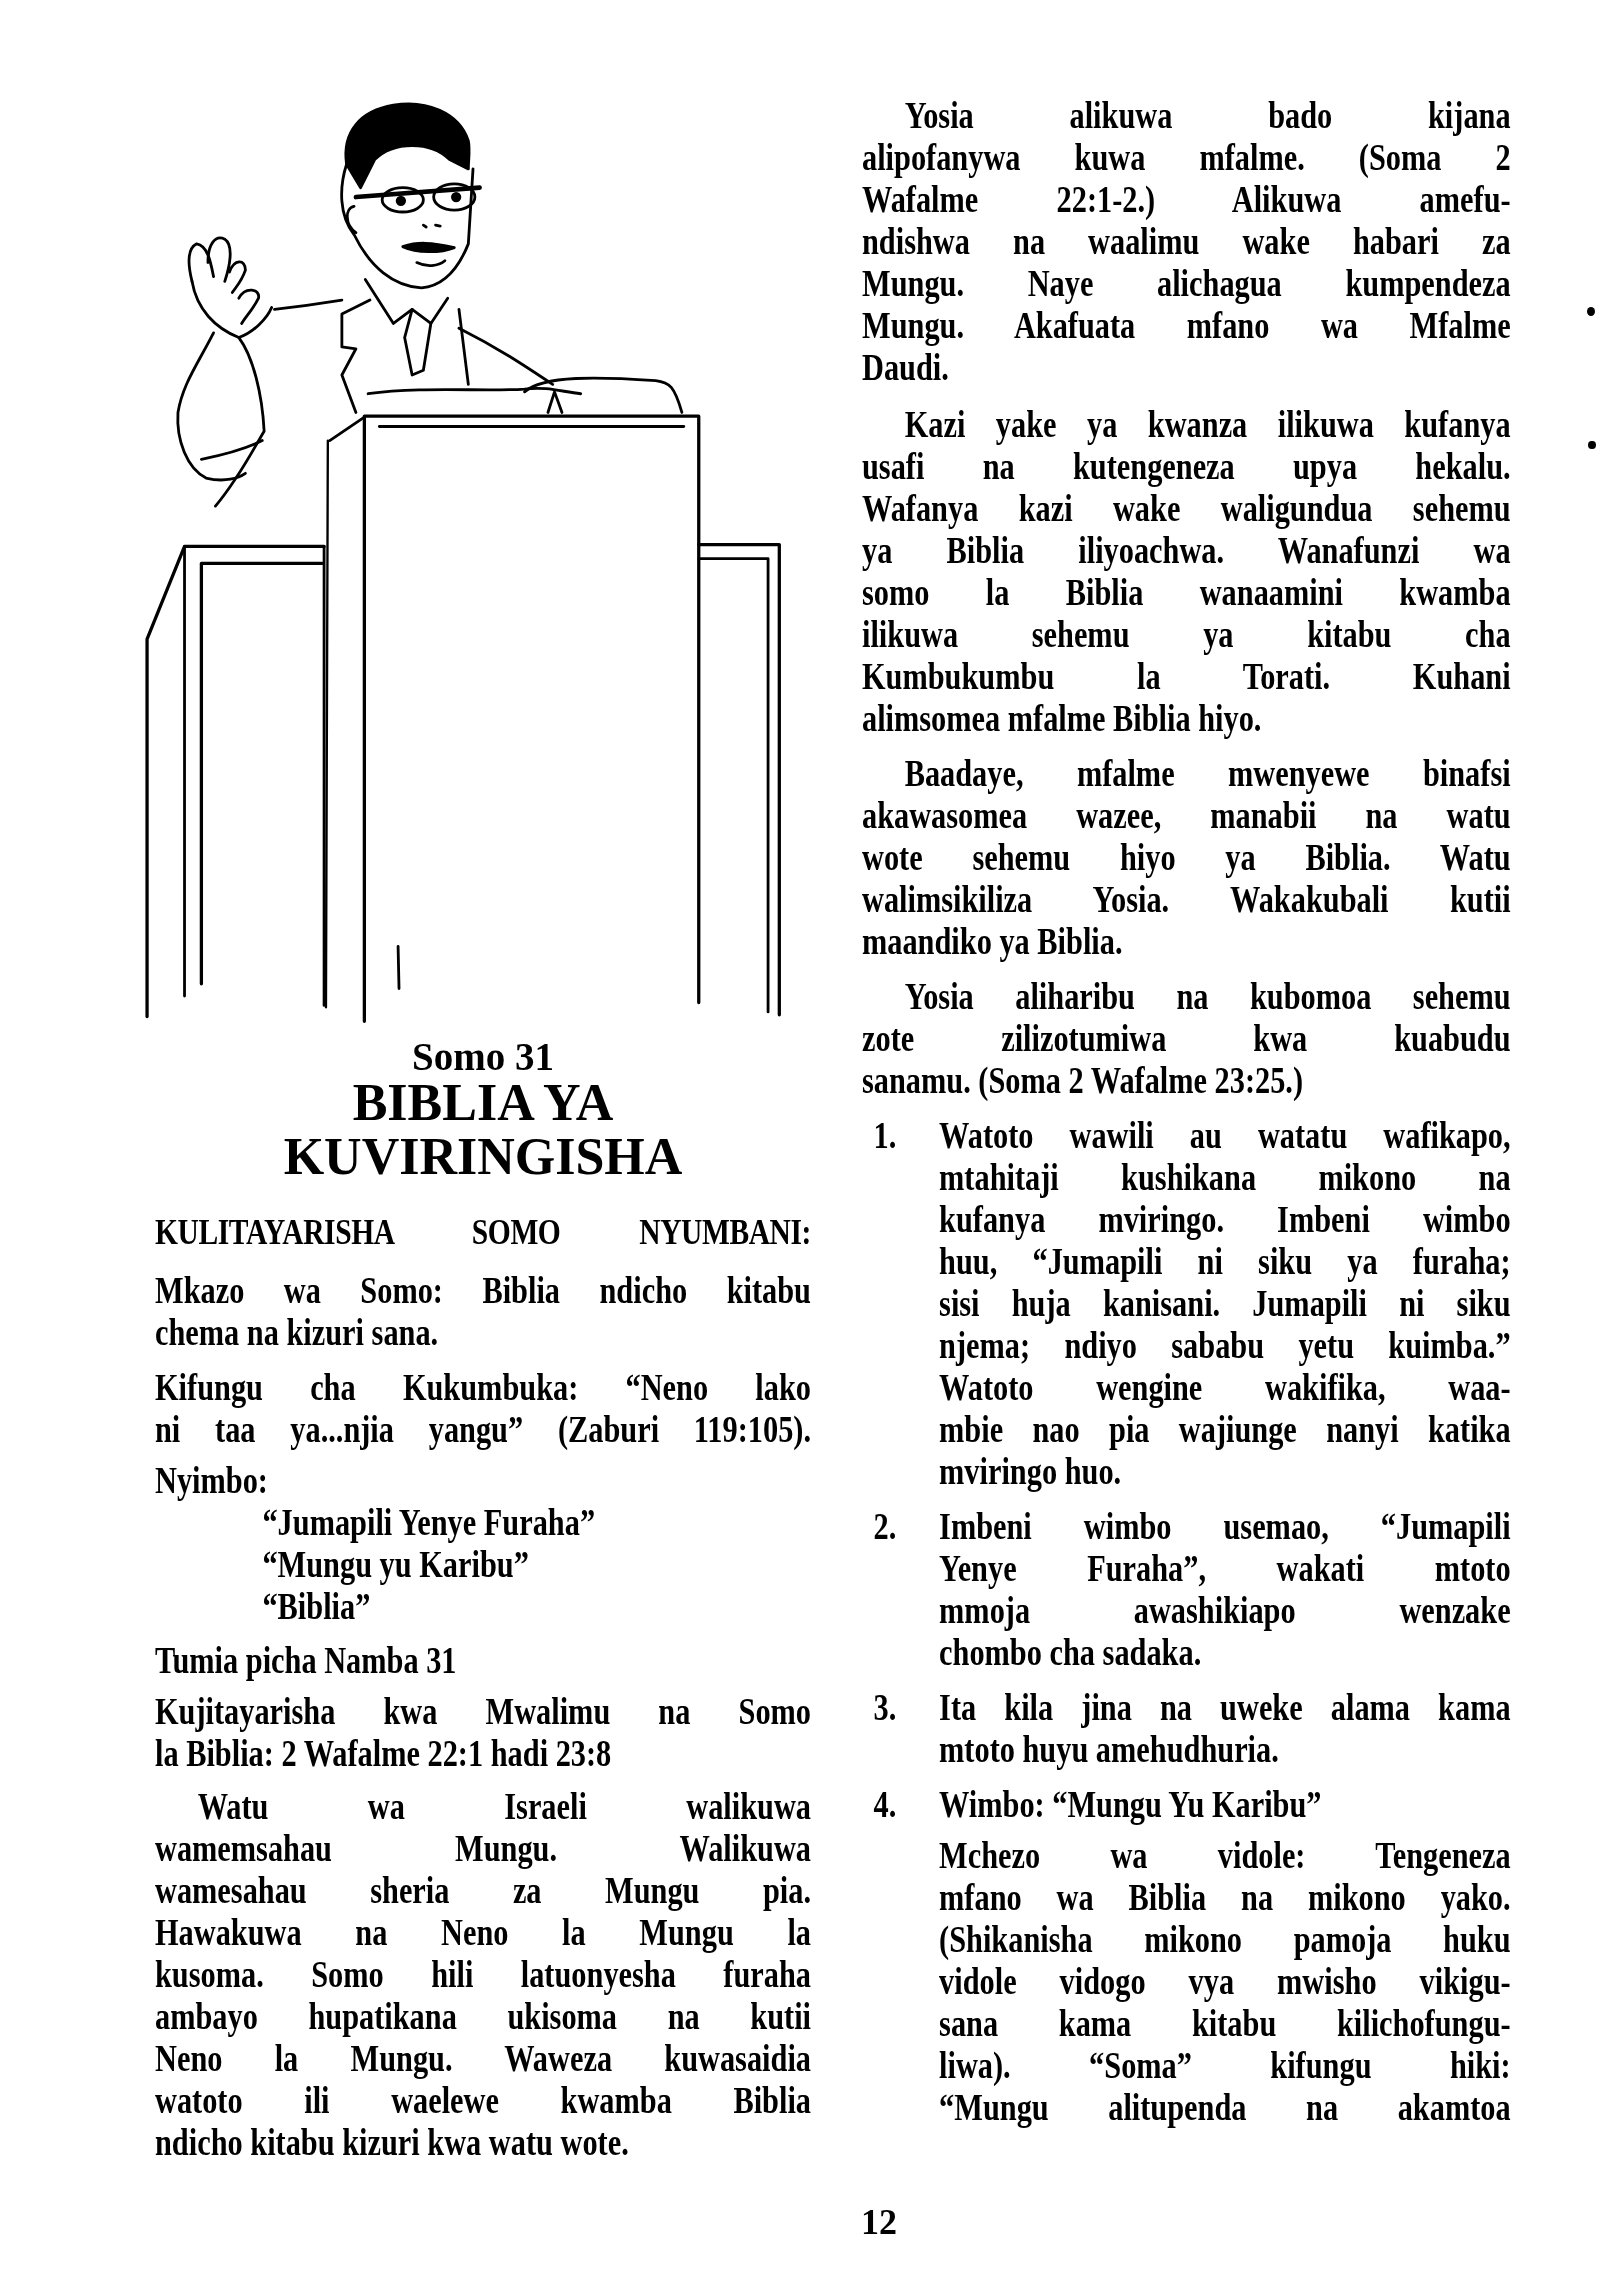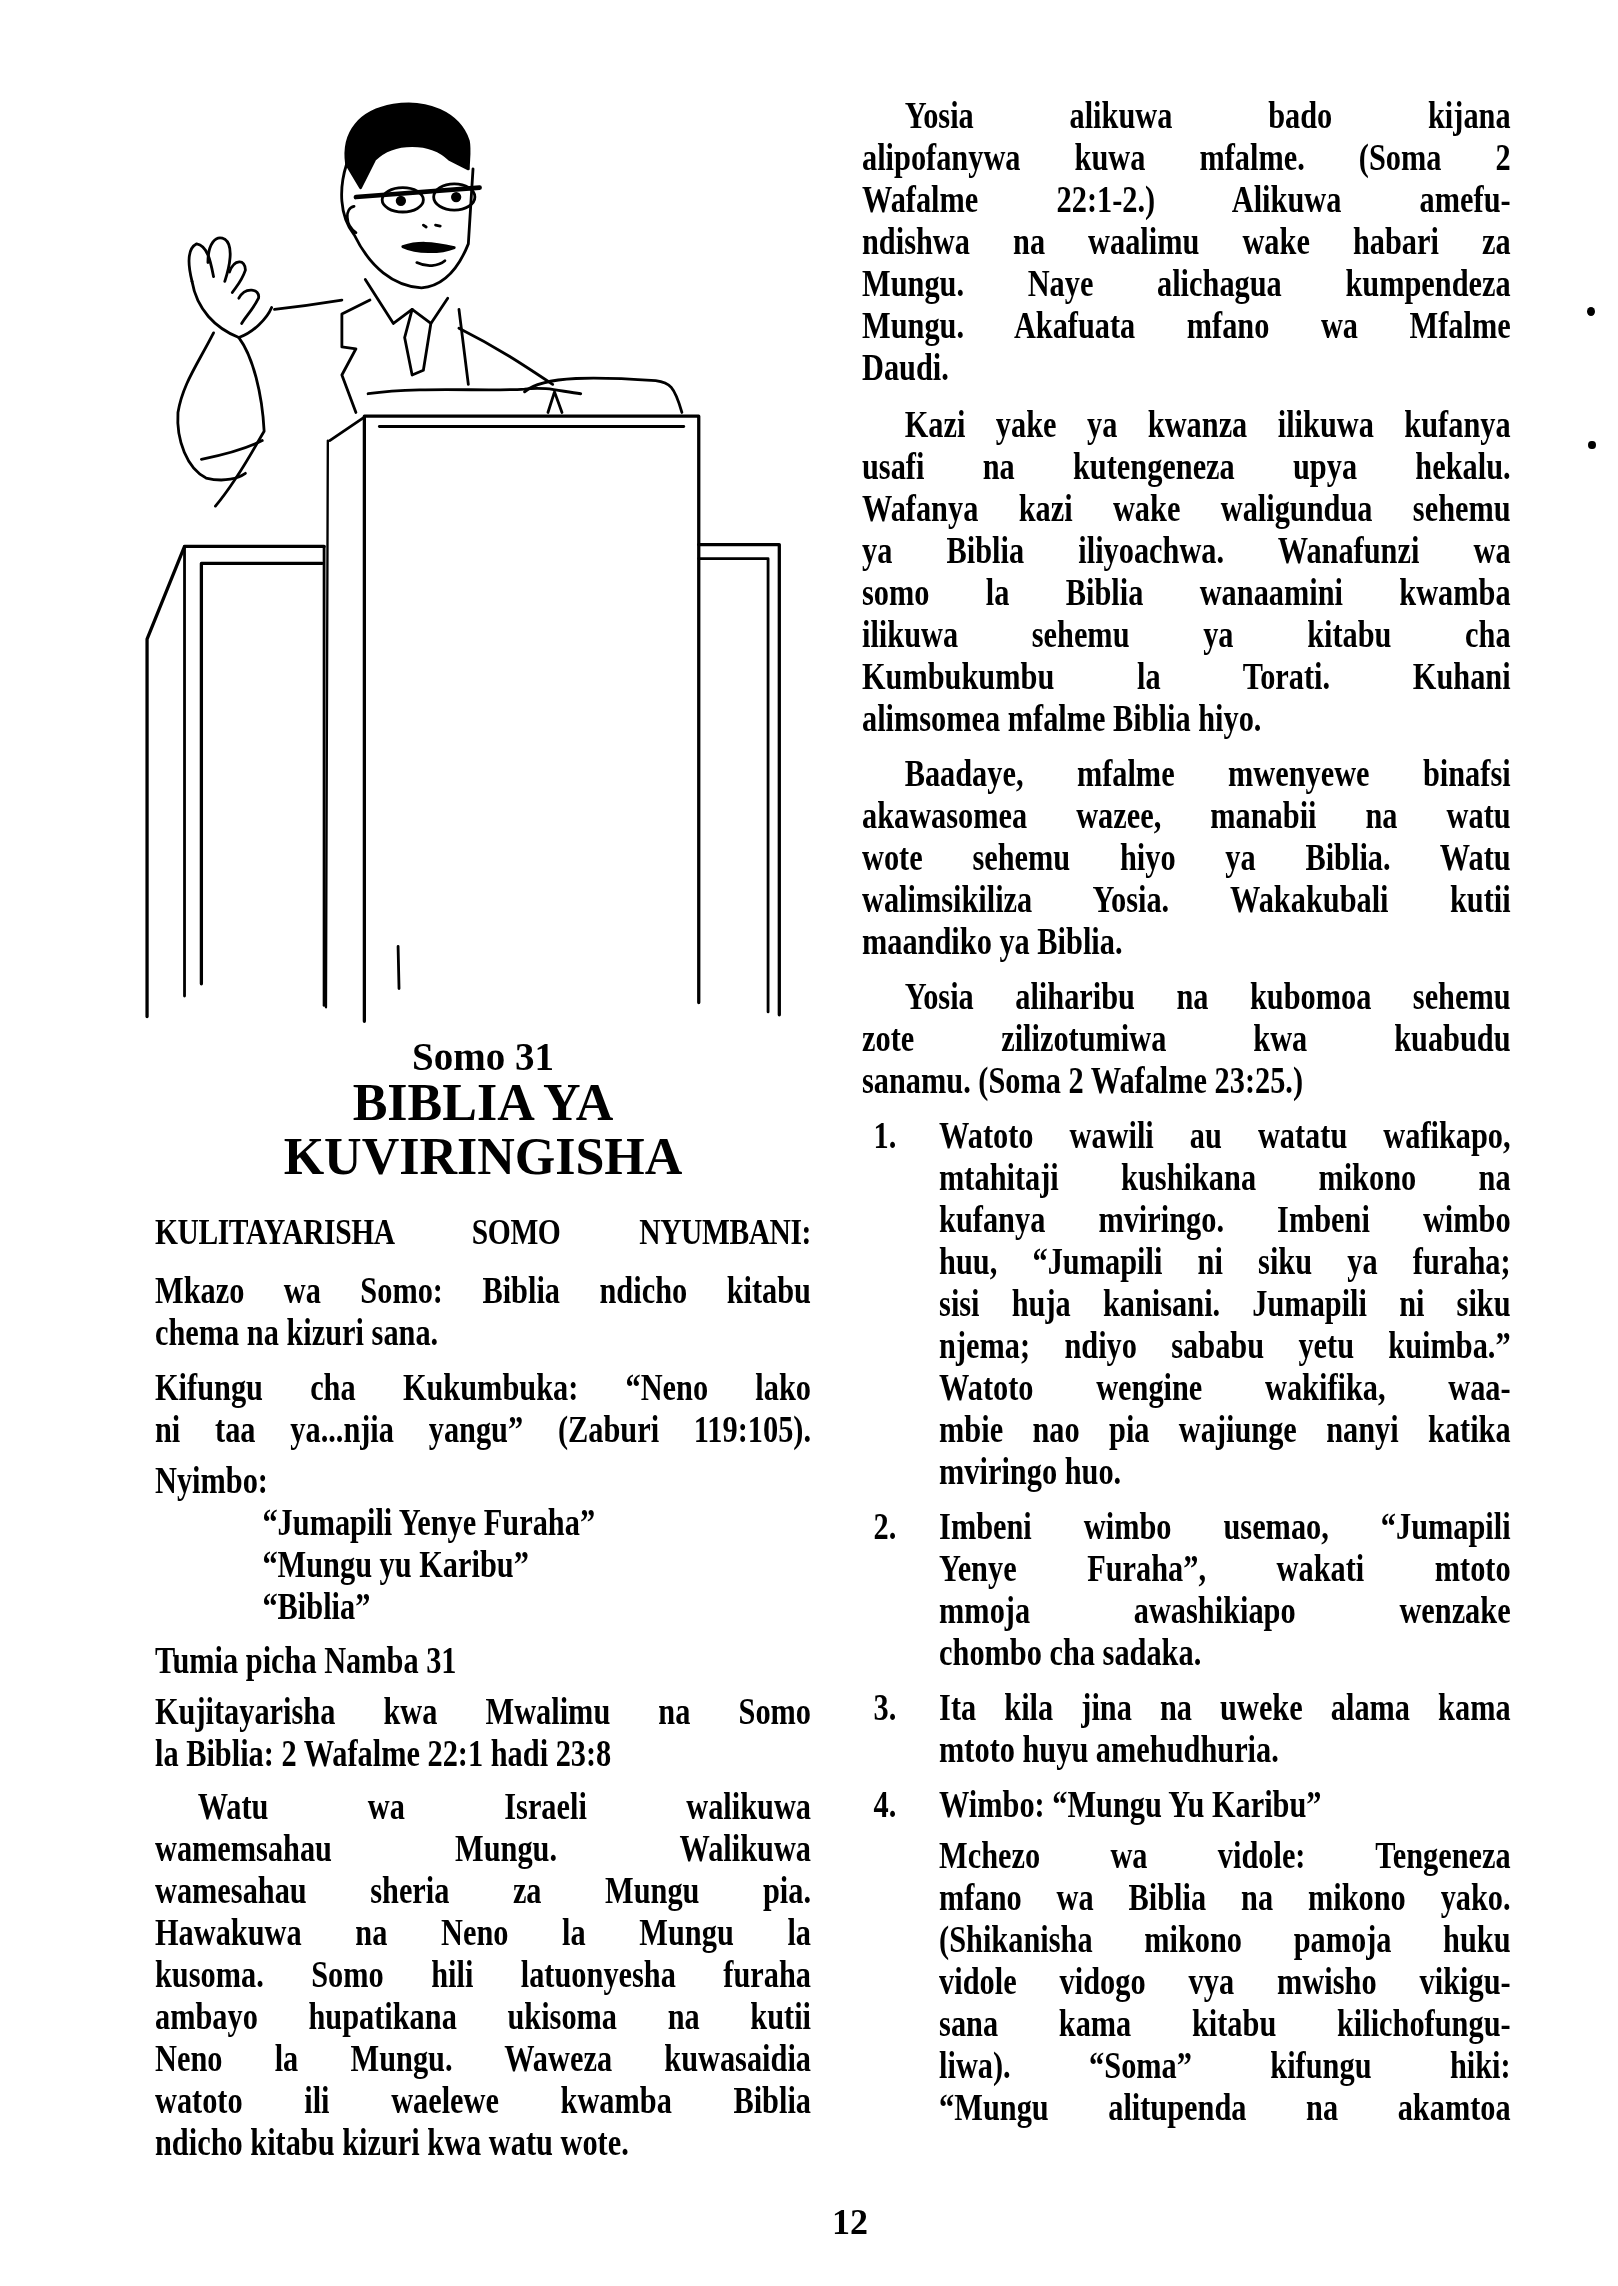--- a/index.html
+++ b/index.html
@@ -220,14 +220,14 @@
       <div class="line jline" style="padding-left: 94px; box-sizing: border-box;">Mchezo wa vidole: Tengeneza</div>
       <div class="line jline" style="padding-left: 94px; box-sizing: border-box;">mfano wa Biblia na mikono yako.</div>
       <div class="line jline" style="padding-left: 94px; box-sizing: border-box;">(Shikanisha mikono pamoja huku</div>
       <div class="line jline" style="padding-left: 94px; box-sizing: border-box;">vidole vidogo vya mwisho vikigu-</div>
       <div class="line jline" style="padding-left: 94px; box-sizing: border-box;">sana kama kitabu kilichofungu-</div>
       <div class="line jline" style="padding-left: 94px; box-sizing: border-box;">liwa). “Soma” kifungu hiki:</div>
       <div class="line jline" style="padding-left: 94px; box-sizing: border-box;">“Mungu alitupenda na akamtoa</div>
     </div>
 </div>
 
-<div class="abs page-num centered" style="left:803px;top:2181px;width:94px;">12</div>
+<div class="abs page-num centered" style="left:803px;top:2181px;width:94px;text-align:right;">12</div>
 
 
 </body></html>

